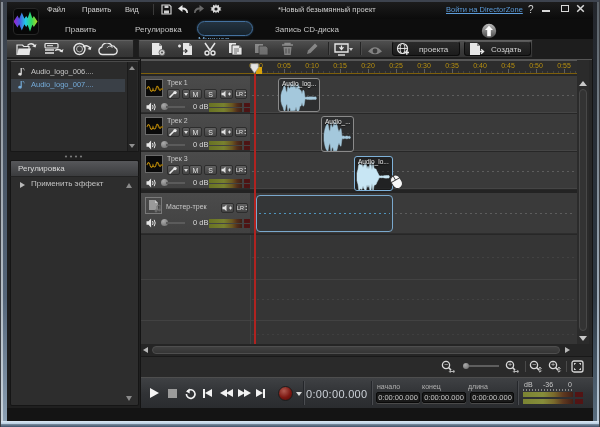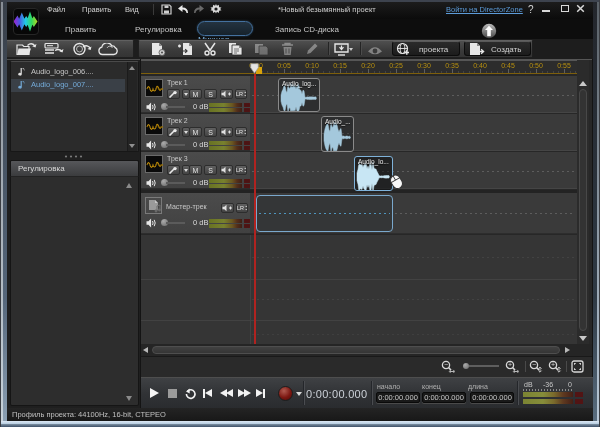--- a/index.html
+++ b/index.html
@@ -270,20 +270,24 @@
 <div class="abs" style="left:64px;top:155px;">
       <svg width="20" height="3">
         <circle cx="2" cy="1.5" r="1.1" fill="#7a7a7a"></circle>
         <circle cx="7" cy="1.5" r="1.1" fill="#7a7a7a"></circle>
         <circle cx="12" cy="1.5" r="1.1" fill="#7a7a7a"></circle>
         <circle cx="17" cy="1.5" r="1.1" fill="#7a7a7a"></circle>
       </svg>
     </div>
 <div id="adjbox"></div>
 <div id="adjhead">Регулировка</div>
+<div id="adjrow">
+      <span style="position:absolute;left:9px;top:3px;width:0;height:0;border-top:3.5px solid transparent;border-bottom:3.5px solid transparent;border-left:5px solid #b8b8b8;"></span>
+      <span style="position:absolute;left:20px;top:0px;">Применить эффект</span>
+    </div>
 <div class="arr" style="left:126px;top:183px;border-left:3.5px solid transparent;border-right:3.5px solid transparent;border-bottom:5px solid #8a8a8a;"></div>
 <div class="arr" style="left:126px;top:396px;border-left:3.5px solid transparent;border-right:3.5px solid transparent;border-top:5px solid #8a8a8a;"></div>
 <div class="abs" style="left:141px;top:59px;width:451px;height:318px;background:#272727;border-top:1px solid #565656;"></div>
 <div id="ruler"></div>
     <div id="rline"></div>
 <div class="rlab" style="left:246px;">0:00</div>
 <div class="rtick" style="left:256px;top:69px;height:4px;"></div>
 <div class="rtick" style="left:261.6px;top:71px;height:2px;opacity:0.45;"></div>
 <div class="rtick" style="left:267.2px;top:71px;height:2px;opacity:0.45;"></div>
 <div class="rtick" style="left:272.8px;top:71px;height:2px;opacity:0.45;"></div>
@@ -639,21 +643,20 @@
 <div class="abs" style="left:575px;top:392px;width:8px;height:5px;background:#521414;"></div>
 <div class="abs" style="left:575px;top:398.5px;width:8px;height:5px;background:#521414;"></div>
 <div class="abs" style="left:386px;top:171px;">
       <svg width="21" height="21" viewBox="0 0 21 21">
         <g transform="rotate(-30 10 10)">
           <rect x="5" y="4" width="10" height="14" rx="5" fill="#f8f8f8" stroke="#333" stroke-width="1"></rect>
           <path d="M10 4 v5 M5 9 h10" stroke="#333" stroke-width="0.9" fill="none"></path>
         </g>
       </svg>
     </div>
-<div id="statusbar">Профиль проекта: 44100Hz, 16-bit, СТЕРЕО</div>
 <div id="brd-l1"></div>
     <div id="brd-l2"></div>
     <div id="brd-l3"></div>
 <div id="brd-r1"></div>
     <div id="brd-r2"></div>
     <div id="brd-r3"></div>
 <div id="brd-t"></div>
     <div id="brd-b1"></div>
     <div id="brd-b2"></div>
 </div>

